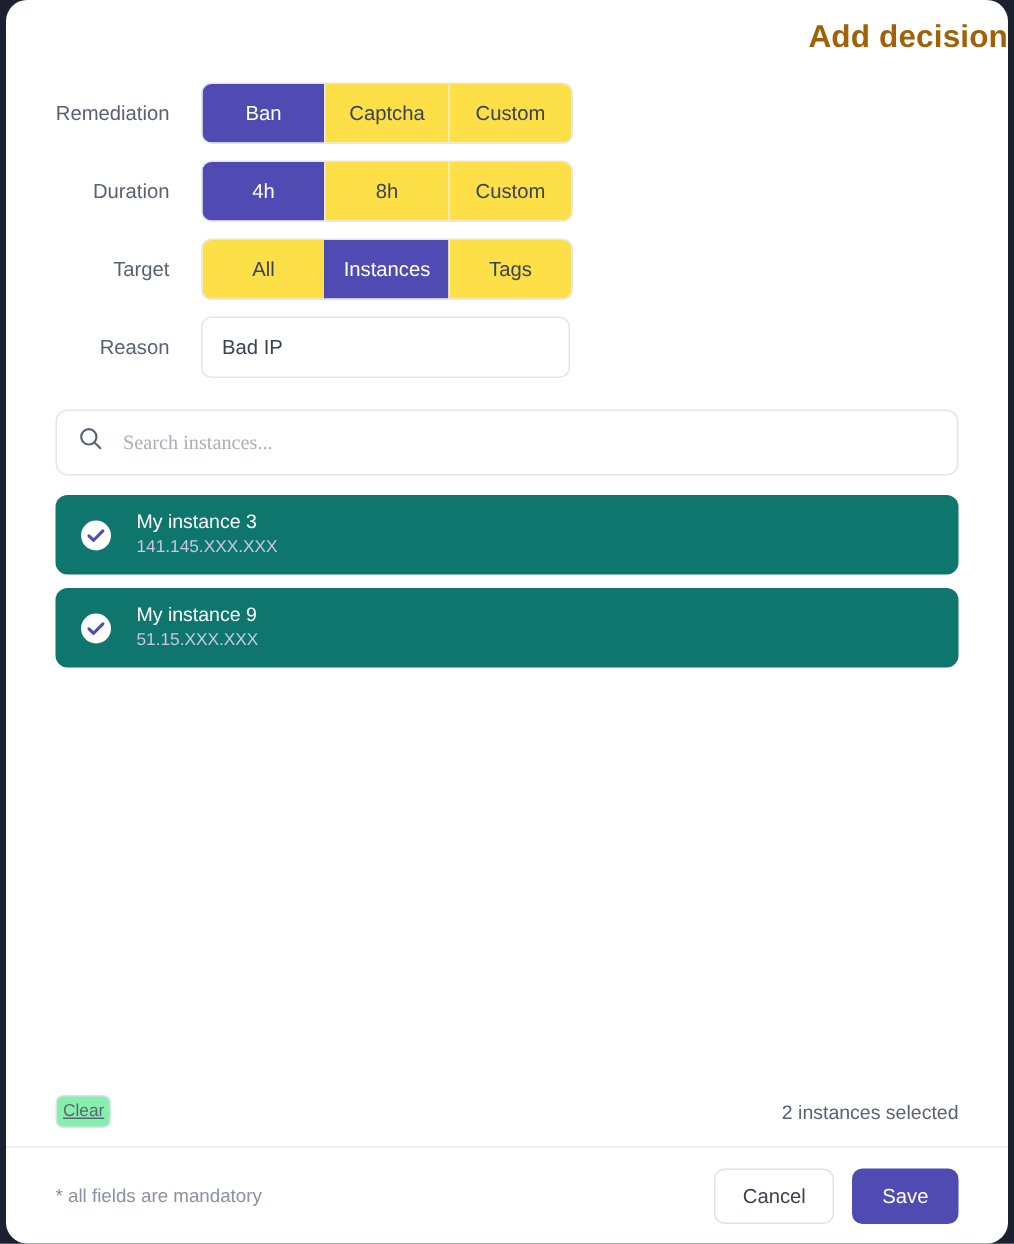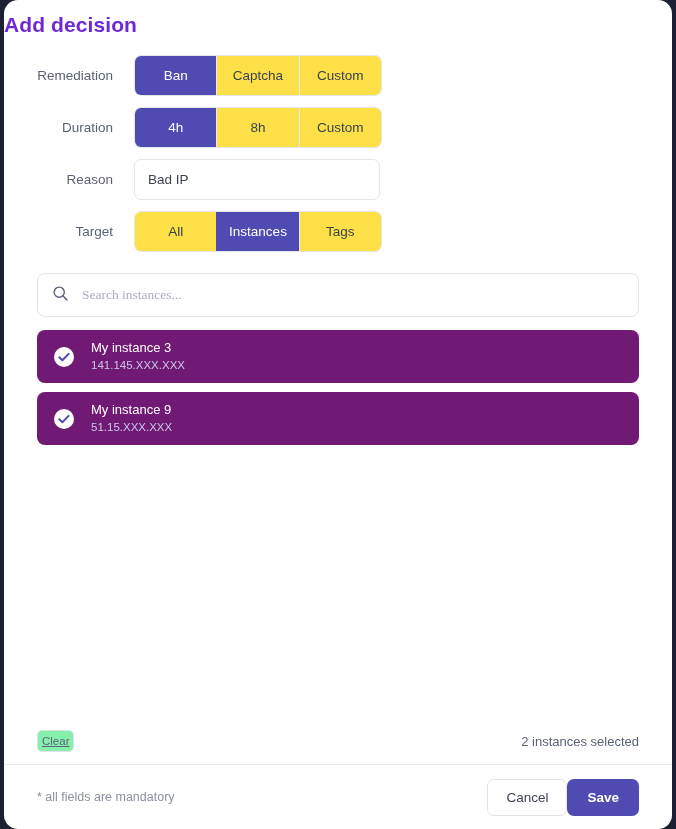--- a/index.html
+++ b/index.html
@@ -21,24 +21,24 @@
     top: 0px;
     width: 668px;
     height: 829px;
     background: #ffffff;
     border-radius: 14px;
     box-sizing: border-box;
     overflow: hidden;
   }
 
   .modal-title {
-    text-align: left;
+    text-align: right;
     font-size: 21px;
     font-weight: bold;
-    color: #6d28d9;
+    color: #a16207;
     margin: 0;
     padding-top: 13px;
     letter-spacing: 0.1px;
   }
 
   .form-area {
     padding-top: 18px;
   }
 
   .form-row {
@@ -124,21 +124,21 @@
     margin-left: 11px;
     font-family: Liberation Serif, serif;
     background: transparent;
   }
   .search-input::placeholder { color: #a8aebb; }
 
   .instance-list {
     margin: 13px 33px 0 33px;
   }
   .instance-card {
-    background: #701a75;
+    background: #0f766e;
     border-radius: 8px;
     height: 53px;
     display: flex;
     align-items: center;
     padding: 0 16px;
     margin-bottom: 9px;
     box-sizing: border-box;
     cursor: pointer;
   }
   .check-icon {
@@ -198,21 +198,21 @@
     display: flex;
     align-items: center;
     justify-content: space-between;
     padding: 0 33px;
     box-sizing: border-box;
   }
   .mandatory-note {
     font-size: 12.5px;
     color: #8a91a0;
   }
-  .footer-actions { display: flex; gap: 0; }
+  .footer-actions { display: flex; gap: 12px; }
   .btn-cancel {
     border: 1px solid #dfe2e8;
     background: #fff;
     border-radius: 7px;
     font-size: 13.5px;
     color: #3b4252;
     padding: 0 18px;
     height: 37px;
     cursor: pointer;
     font-family: "Liberation Sans", sans-serif;
@@ -220,21 +220,20 @@
   .btn-save {
     border: none;
     background: #4f4bb2;
     border-radius: 7px;
     font-size: 13.5px;
     color: #ffffff;
     padding: 0 20px;
     height: 37px;
     cursor: pointer;
     font-family: "Liberation Sans", sans-serif;
-    font-weight: bold;
   }
 </style>
 </head>
 <body>
 
 <div class="modal">
 
   <h1 class="modal-title">Add decision</h1>
 
   <div class="form-area">
@@ -252,31 +251,31 @@
     <div class="form-row">
       <div class="form-label">Duration</div>
       <div class="segmented">
         <button class="seg-btn active">4h</button>
         <button class="seg-btn">8h</button>
         <button class="seg-btn">Custom</button>
       </div>
     </div>
 
     <div class="form-row">
-      <div class="form-label">Reason</div>
-      <input class="text-input" type="text" value="Bad IP" style="">
-    </div>
-
-    <div class="form-row">
       <div class="form-label">Target</div>
       <div class="segmented">
         <button class="seg-btn">All</button>
         <button class="seg-btn active">Instances</button>
         <button class="seg-btn">Tags</button>
       </div>
+    </div>
+
+    <div class="form-row">
+      <div class="form-label">Reason</div>
+      <input class="text-input" type="text" value="Bad IP" style="">
     </div>
 
   </div>
 
   <div class="search-wrap">
     <span>
       <svg width="17" height="17" viewBox="0 0 20 20" fill="none">
         <circle cx="8.5" cy="8.5" r="6" stroke="#5b6377" stroke-width="1.7"></circle>
         <line x1="13" y1="13" x2="17.5" y2="17.5" stroke="#5b6377" stroke-width="1.7" stroke-linecap="round"></line>
       </svg>

